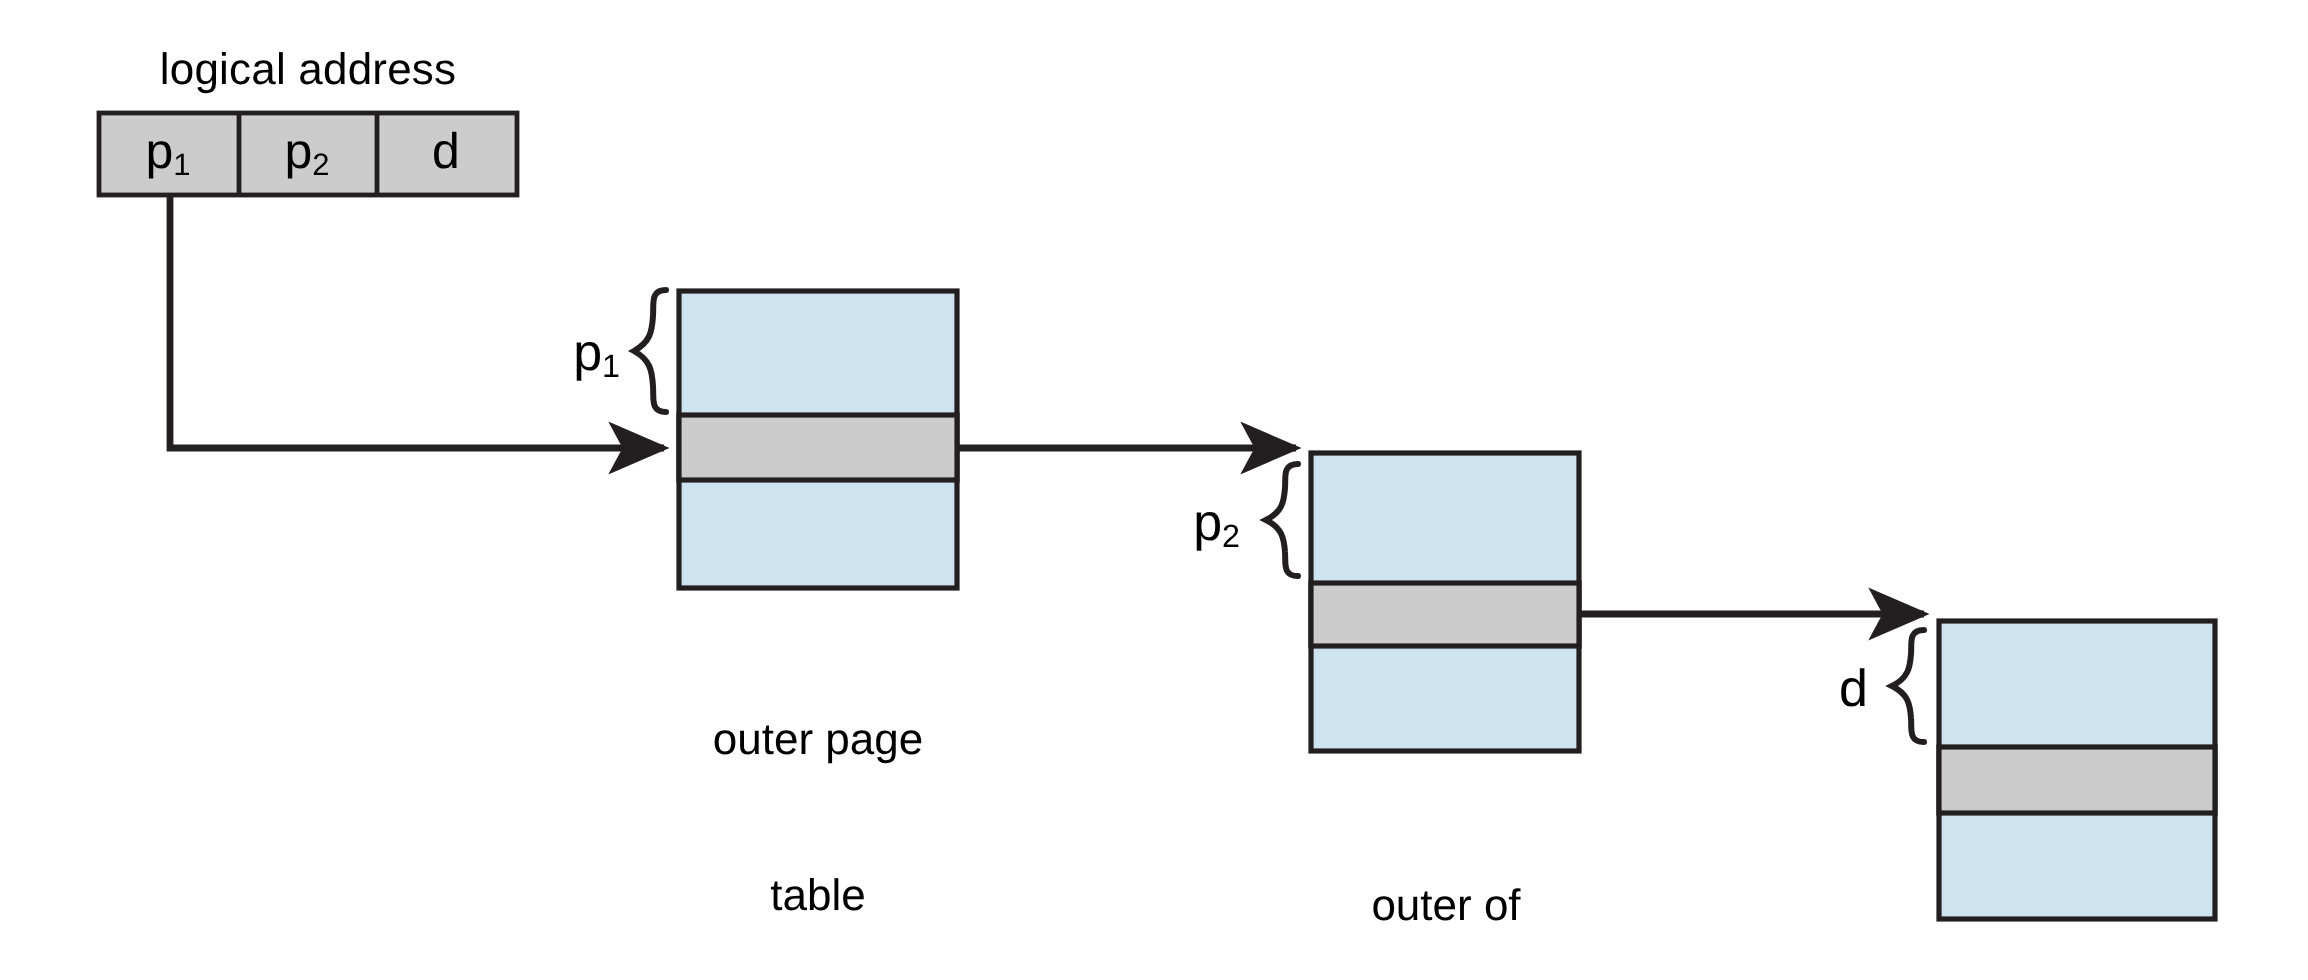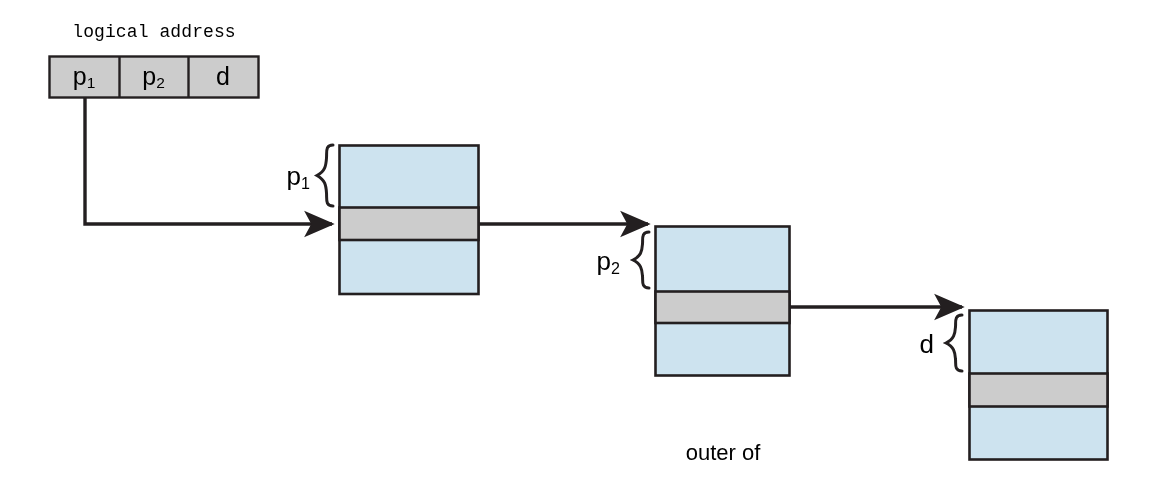--- a/index.html
+++ b/index.html
@@ -27,23 +27,22 @@
     overflow: visible;
   }
   .lbl {
     position: absolute;
     color: #000000;
     font-family: "Liberation Sans", sans-serif;
     white-space: pre;
     line-height: 1.18;
   }
   .lbl-title {
-    font-size: 18px;
+    font-size: 22px;
     letter-spacing: 0.1px;
-    font-family: Liberation Mono, monospace;
   }
   .lbl-cell {
     font-size: 25px;
   }
   .lbl-brace {
     font-size: 26px;
   }
   .lbl-caption {
     font-size: 22px;
     text-align: center;
@@ -129,20 +128,22 @@
 
   <div class="lbl lbl-cell" style="left:188px; top:62px; width:70px; text-align:center;"><span>d</span><span class="sub"></span></div>
 
   <div class="lbl lbl-brace" style="left:276px; top:161px; width:34px; text-align:right;"><span>p</span><span class="sub">1</span></div>
 
   <div class="lbl lbl-brace" style="left:586px; top:246px; width:34px; text-align:right;"><span>p</span><span class="sub">2</span></div>
 
   <div class="lbl lbl-brace" style="left:902px; top:329px; width:32px; text-align:right;"><span>d</span><span class="sub"></span></div>
 
   <div class="lbl lbl-caption" style="left:314px; top:305px; width:190px;">
+    <div>outer page</div>
+    <div>table</div>
   </div>
 
   <div class="lbl lbl-caption" style="left:628px; top:388px; width:190px;">
     <div>outer of</div>
     
   </div>
 
 </div>
 
 </body></html>

